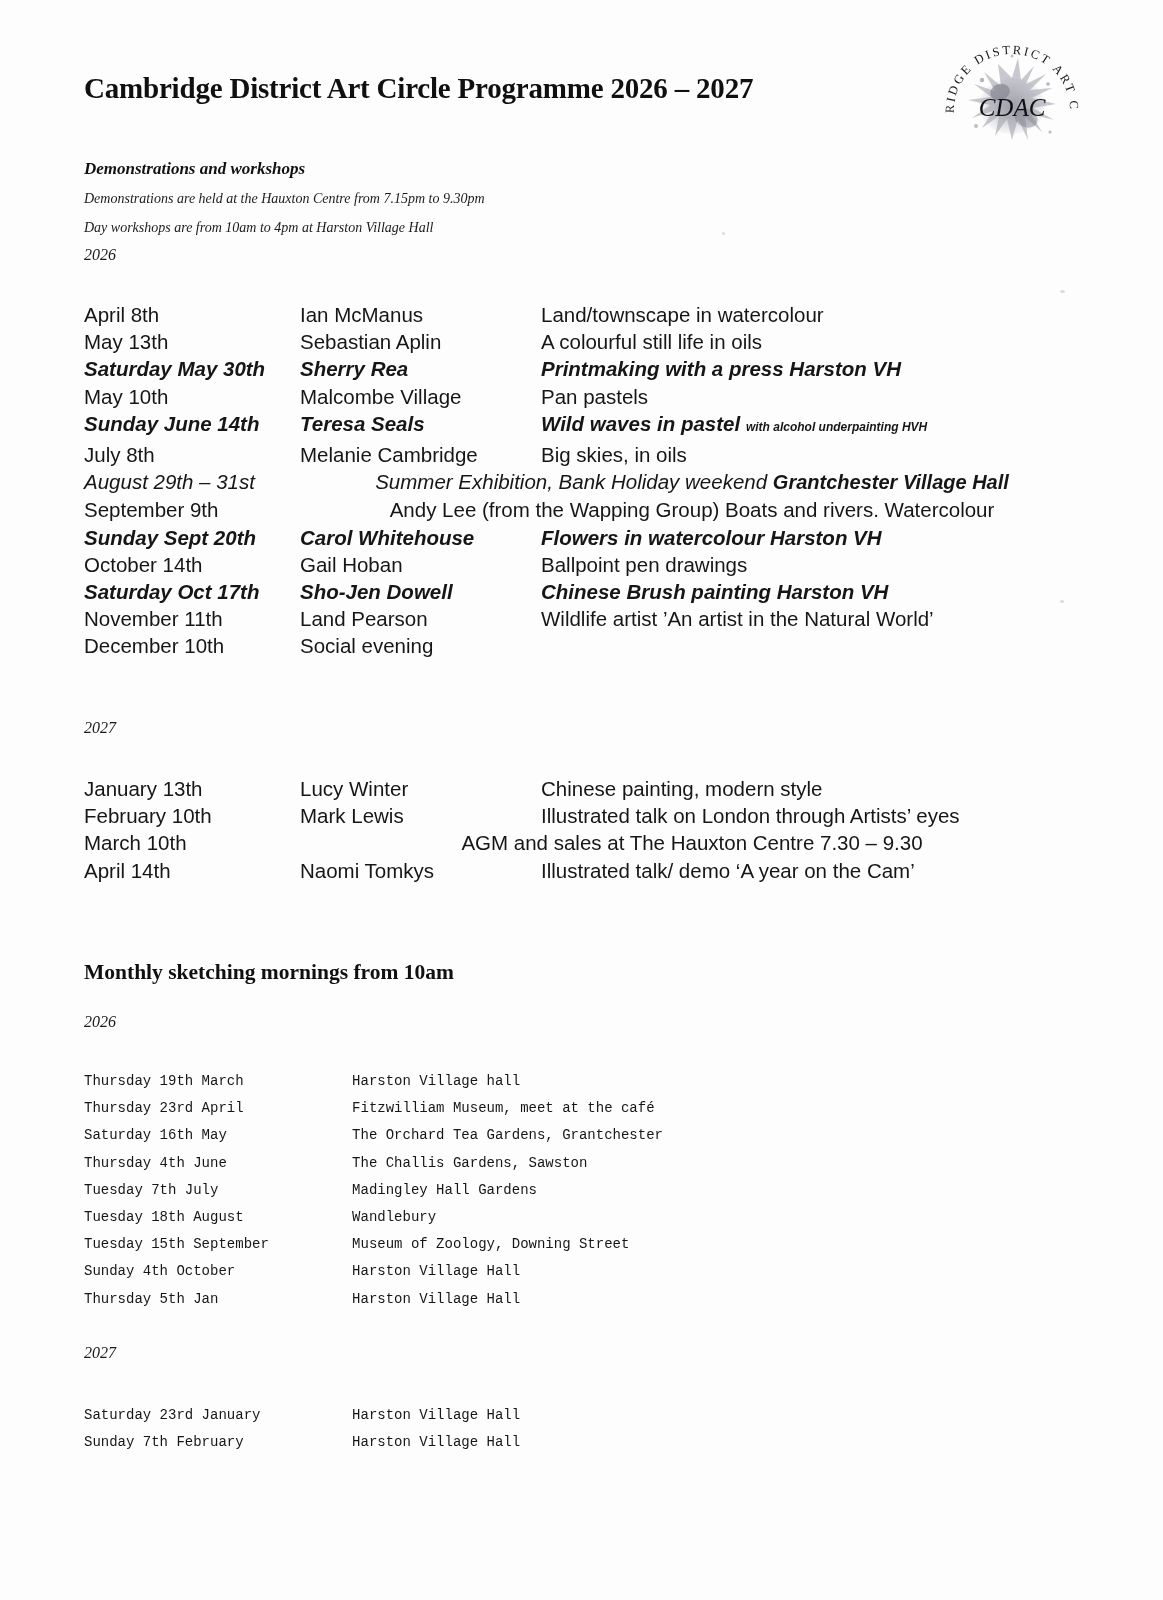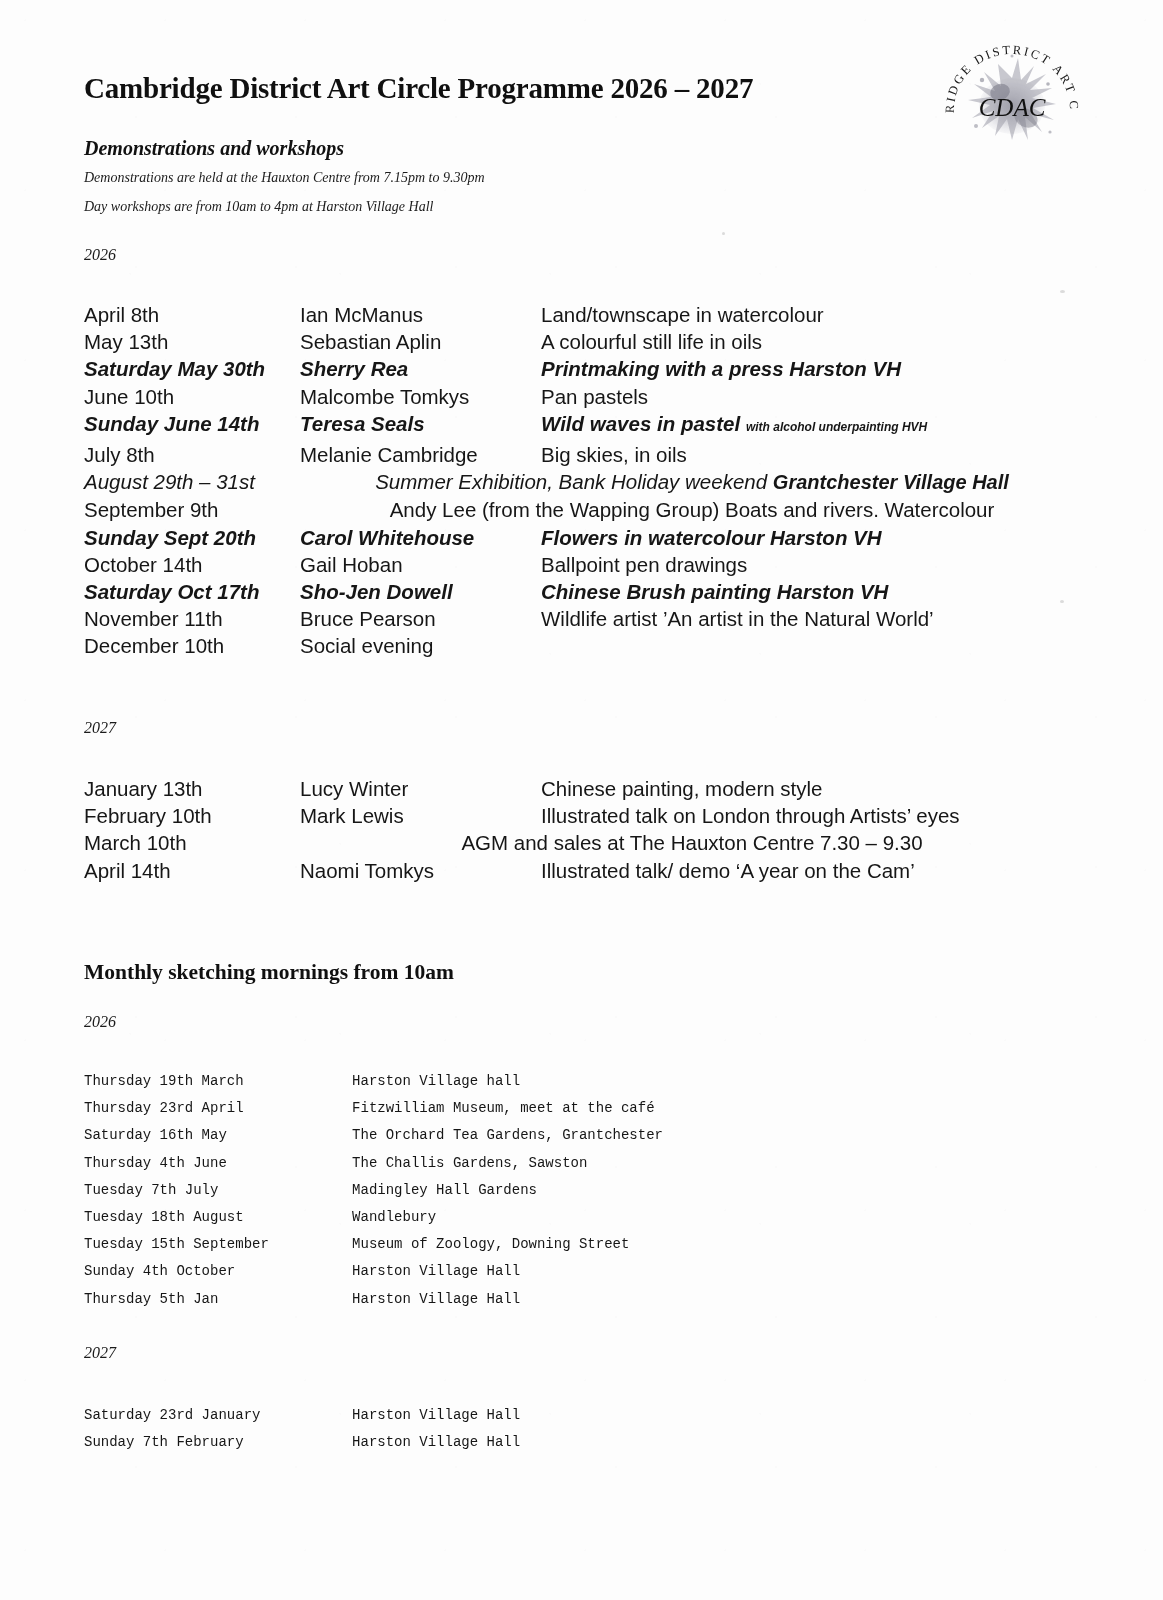--- a/index.html
+++ b/index.html
@@ -55,23 +55,24 @@
   .intro {
     position: absolute;
     left: 84px;
     top: 133px;
     width: 880px;
   }
   .intro-head {
     font-family: "Liberation Serif", serif;
     font-weight: bold;
     font-style: italic;
-    font-size: 20px;
+    font-size: 17px;
     line-height: 30px;
     color: #111;
+    margin-top: 21px;
   }
   .intro-line {
     font-family: "Liberation Serif", serif;
     font-style: italic;
     font-size: 14px;
     line-height: 29px;
     color: #1b1b1b;
     white-space: nowrap;
   }
 
@@ -229,22 +230,22 @@
         <td class="col-date">May 13th</td>
         <td class="col-name">Sebastian Aplin</td>
         <td class="col-desc">A colourful still life in oils</td>
       </tr>
       <tr class="b">
         <td class="col-date">Saturday May 30th</td>
         <td class="col-name">Sherry Rea</td>
         <td class="col-desc">Printmaking with a press Harston VH</td>
       </tr>
       <tr>
-        <td class="col-date">June 10th</td>
-        <td class="col-name">Malcombe Tomkys</td>
+        <td class="col-date">May 10th</td>
+        <td class="col-name">Malcombe Village</td>
         <td class="col-desc">Pan pastels</td>
       </tr>
       <tr class="b">
         <td class="col-date">Sunday June 14th</td>
         <td class="col-name">Teresa Seals</td>
         <td class="col-desc"><span>Wild waves in pastel</span> <span class="sub-bold">with alcohol underpainting HVH</span></td>
       </tr>
       <tr>
         <td class="col-date">July 8th</td>
         <td class="col-name">Melanie Cambridge</td>
@@ -268,21 +269,21 @@
         <td class="col-name">Gail Hoban</td>
         <td class="col-desc">Ballpoint pen drawings</td>
       </tr>
       <tr class="b">
         <td class="col-date">Saturday Oct 17th</td>
         <td class="col-name">Sho-Jen Dowell</td>
         <td class="col-desc">Chinese Brush painting  Harston VH</td>
       </tr>
       <tr>
         <td class="col-date">November 11th</td>
-        <td class="col-name">Bruce Pearson</td>
+        <td class="col-name">Land Pearson</td>
         <td class="col-desc">Wildlife artist  ’An artist in the Natural World’</td>
       </tr>
       <tr>
         <td class="col-date">December 10th</td>
         <td class="col-name">Social evening</td>
         <td class="col-desc"></td>
       </tr>
     </tbody>
   </table>
 

